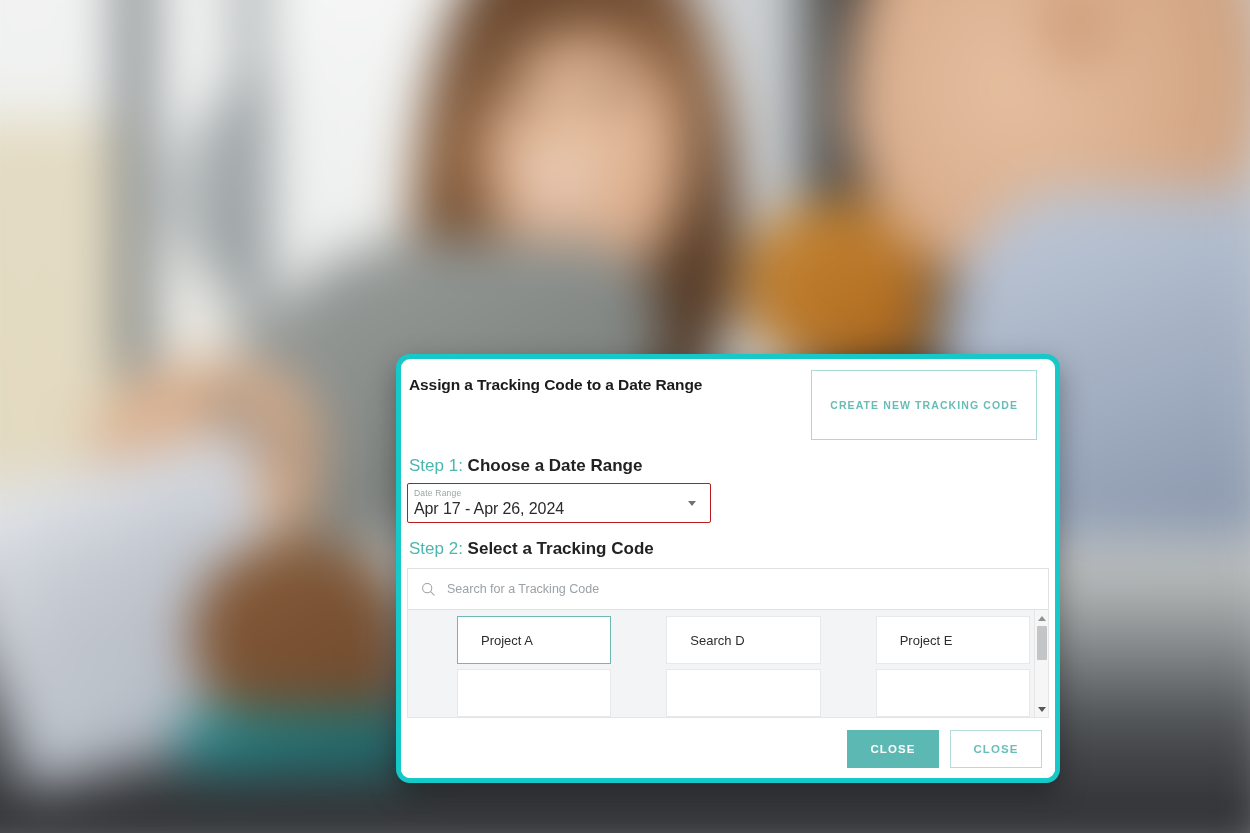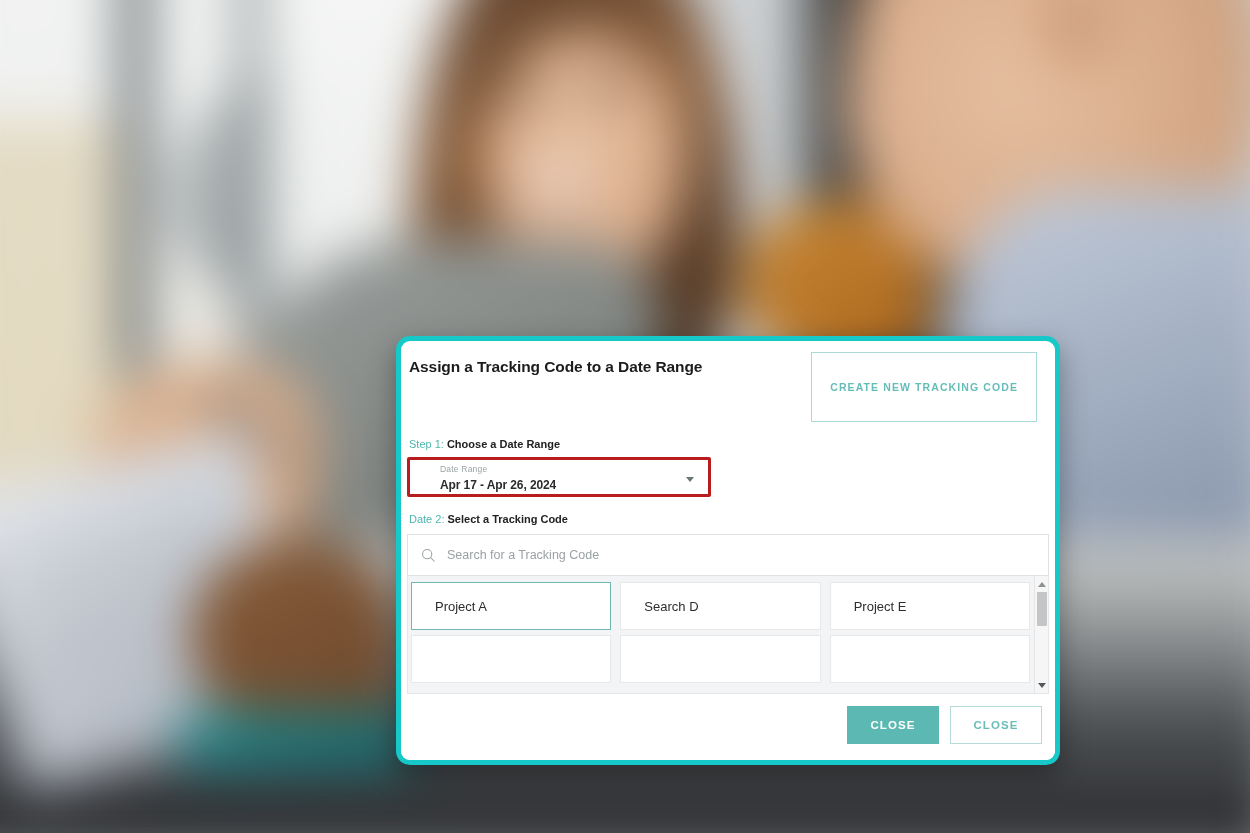--- a/index.html
+++ b/index.html
@@ -139,21 +139,21 @@
   }
   .bg-teal-accent-2 {
     position: absolute; left: 300px; top: 640px; width: 110px; height: 40px;
     background: #14888c; opacity: .55;
   }
 
   
   .dialog {
     position: absolute;
     left: 396px;
-    top: 336px;
+    top: 354px;
     width: 664px;
     height: 429px;
     background: #ffffff;
     border: 5px solid var(--accent, #16c8c8);
     border-radius: 14px;
     box-shadow: 0 10px 28px rgba(0,0,0,.35);
     display: flex;
     flex-direction: column;
     overflow: hidden;
   }
@@ -181,49 +181,48 @@
     padding: 28px 18px;
     min-width: 224px;
     text-align: center;
     cursor: pointer;
     font-family: "Liberation Sans", sans-serif;
   }
 
   .dialog-body { padding: 0 6px 0 6px; flex: 1; display: flex; flex-direction: column; }
 
   .step-label {
-    font-size: 11px;
+    font-size: 17px;
     color: #222;
     margin: 16px 0 7px 2px;
     font-weight: bold;
   }
   .step-label .step-num { color: #4db6ae; font-weight: normal; }
 
   .date-field {
     width: 304px;
     height: 40px;
-    border: 3px solid #b91c1c;
+    border: 1px solid #b91c1c;
     border-radius: 2px;
     position: relative;
     background: #fff;
     cursor: pointer;
-    padding: 4px 0 0 30px;
+    padding: 4px 0 0 6px;
   }
   .date-field-label {
     font-size: 8.5px;
     color: #9aa3a6;
     line-height: 11px;
     letter-spacing: .2px;
   }
   .date-field-value {
-    font-size: 12px;
+    font-size: 16px;
     color: #2b2b2b;
     line-height: 20px;
     letter-spacing: -.1px;
-    font-weight: bold;
   }
   .date-caret {
     position: absolute;
     right: 14px;
     top: 17px;
     width: 0; height: 0;
     border-left: 4px solid transparent;
     border-right: 4px solid transparent;
     border-top: 5px solid #6c7477;
   }
@@ -267,20 +266,21 @@
   .tile {
     background: #fff;
     border: 1px solid #e6e8e9;
     height: 48px;
     display: flex;
     align-items: center;
     padding-left: 23px;
     font-size: 13px;
     color: #2d2d2d;
     cursor: pointer;
+    margin-left: 46px;
   }
   .tile.selected { border: 1px solid #6fb8b3; }
 
   
   .scrollbar {
     position: absolute;
     top: 0; right: 0;
     width: 14px;
     height: 100%;
     background: #f6f6f7;
@@ -376,21 +376,21 @@
       <span class="step-num">Step 1:</span><span> Choose a Date Range</span>
     </div>
 
     <div class="date-field">
       <div class="date-field-label">Date Range</div>
       <div class="date-field-value">Apr 17 - Apr 26, 2024</div>
       <span class="date-caret"></span>
     </div>
 
     <div class="step-label">
-      <span class="step-num">Date 2:</span><span> Select a Tracking Code</span>
+      <span class="step-num">Step 2:</span><span> Select a Tracking Code</span>
     </div>
 
     <div class="search-box">
       <svg class="search-icon" viewBox="0 0 16 16">
         <circle cx="6.6" cy="6.6" r="4.9" fill="none" stroke="#9ba2a5" stroke-width="1.1"></circle>
         <line x1="10.3" y1="10.3" x2="14.4" y2="14.4" stroke="#9ba2a5" stroke-width="1.1"></line>
       </svg>
       <input class="search-input" type="text" placeholder="Search for a Tracking Code" style="">
     </div>
 

